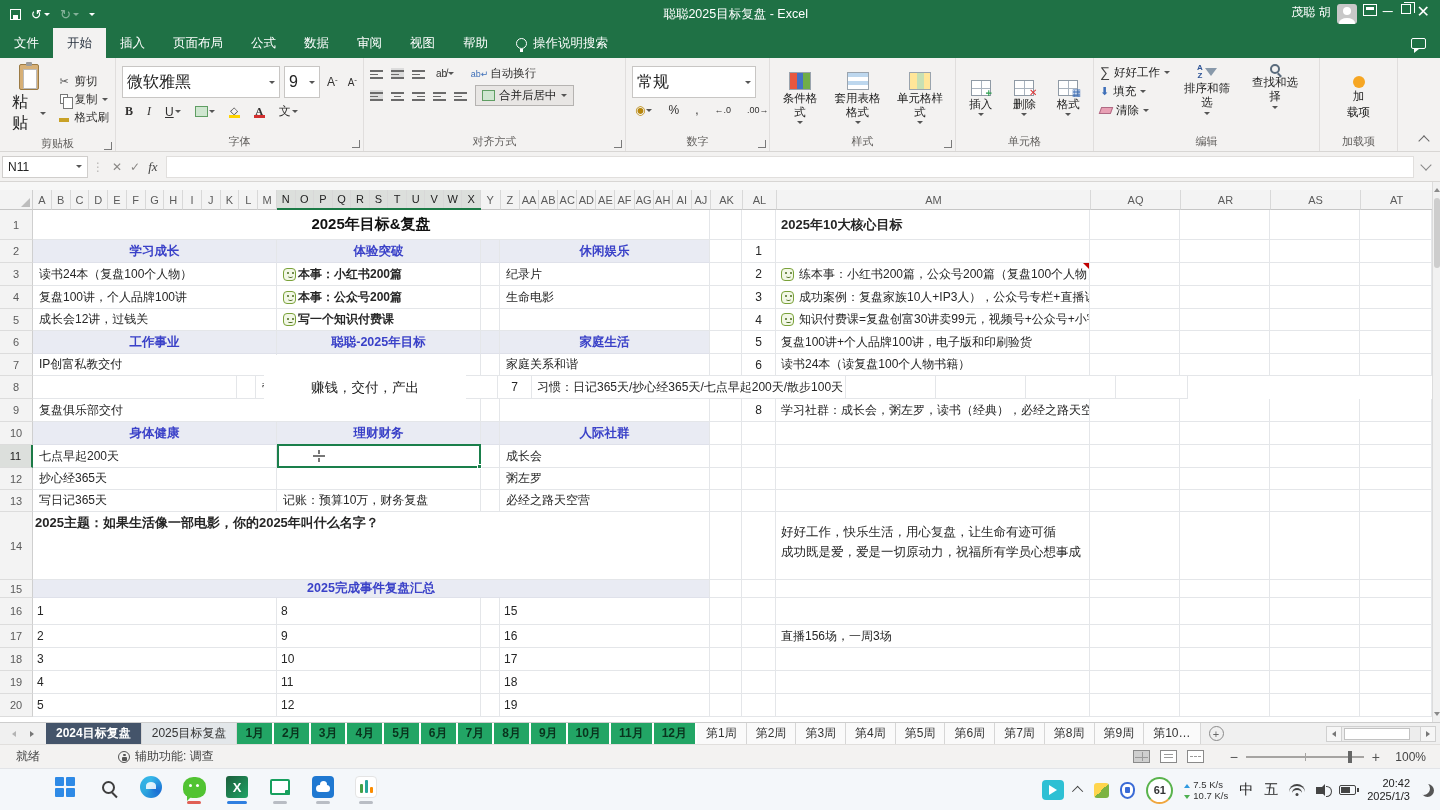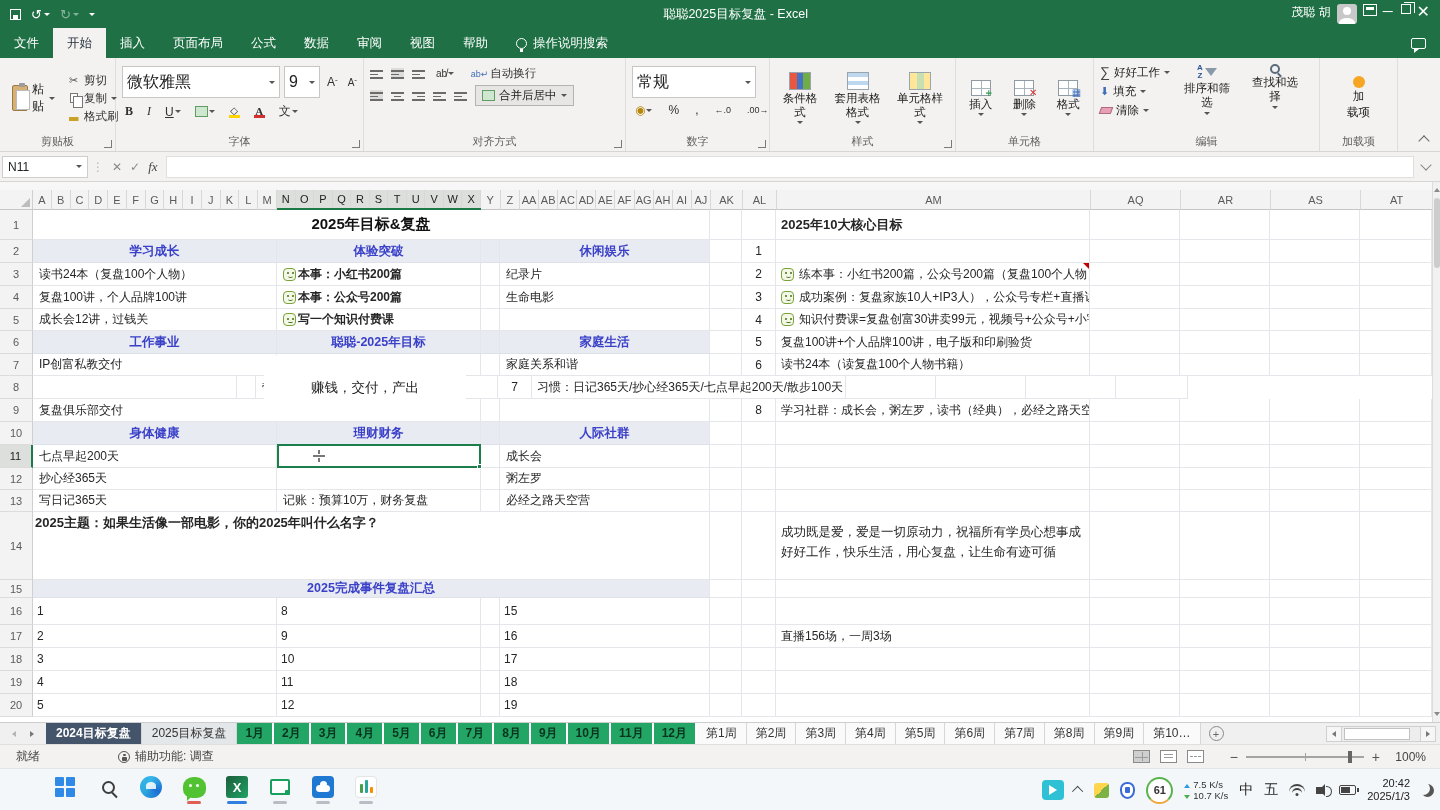--- a/index.html
+++ b/index.html
@@ -36,21 +36,21 @@
   #menubar .spacer{flex:1;}
   .commentic{width:15px;height:11px;border:1.5px solid #fff;border-radius:2px;position:relative;margin-right:14px;align-self:center;}
   .commentic::after{content:"";position:absolute;left:2px;bottom:-5px;width:0;height:0;border-top:4px solid #fff;border-right:5px solid transparent;}
 
   
   #ribbon{height:94px;background:#f3f2f1;border-bottom:1px solid #d8d6d4;display:flex;position:relative;}
   .rgroup{border-right:1px solid #e0dedd;display:flex;flex-direction:column;flex:0 0 auto;position:relative;}
   .rbody{flex:1;display:flex;align-items:center;padding:4px 6px 0 6px;gap:6px;}
   .glabel{height:17px;font-size:11px;color:#605e5c;text-align:center;position:relative;padding-bottom:2px;}
   .launcher{position:absolute;right:3px;bottom:3px;width:8px;height:8px;border-right:1.2px solid #7a7a7a;border-bottom:1.2px solid #7a7a7a;}
-  .bigbtn{display:flex;align-items:center;gap:2px;padding:2px 6px;font-size:12px;text-align:center;}
+  .bigbtn{display:flex;flex-direction:column;align-items:center;gap:2px;padding:2px 6px;font-size:16px;}
   .bigbtn .blbl{display:flex;align-items:center;gap:3px;}
   .dd{width:0;height:0;border-left:3px solid transparent;border-right:3px solid transparent;border-top:3.5px solid #555;display:inline-block;}
   .clipicon{width:20px;height:26px;background:#d7b077;border:1px solid #9c7b45;border-radius:2px;position:relative;}
   .clipicon::before{content:"";position:absolute;left:3px;top:4px;width:12px;height:18px;background:#fff;border:1px solid #bbb;}
   .clipicon::after{content:"";position:absolute;left:6px;top:-3px;width:6px;height:4px;background:#9c9c9c;border-radius:1px;}
   .ministack{display:flex;flex-direction:column;justify-content:center;gap:3px;}
   .mini{display:flex;align-items:center;gap:4px;font-size:11.5px;color:#323130;white-space:nowrap;}
   .mi{width:13px;height:12px;display:inline-flex;align-items:center;justify-content:center;font-size:11px;color:#555;}
   .copyic{border:1px solid #777;width:8px;height:10px;position:relative;background:#fff;}
   .copyic::after{content:"";position:absolute;left:2px;top:2px;width:8px;height:10px;border:1px solid #777;background:#fff;}
@@ -845,22 +845,22 @@
             <div class="c " style="width: 90px;"></div>
             <div class="c " style="width: 90px;"></div>
             <div class="c " style="width: 72px;"></div>
           </div>
           <div class="row" style="height: 68px;">
             <div class="rh">14</div>
             <div class="c themecell" style="width: 677px;">2025主题：如果生活像一部电影，你的2025年叫什么名字？</div>
             <div class="c " style="width: 32px;"></div>
             <div class="c " style="width: 34px; justify-content: center;"></div>
             <div class="c am mult" style="width: 314px;">
+              <div class="amline">好好工作，快乐生活，用心复盘，让生命有迹可循</div>
               <div class="amline">成功既是爱，爱是一切原动力，祝福所有学员心想事成</div>
-              <div class="amline">好好工作，快乐生活，用心复盘，让生命有迹可循</div>
             </div>
             <div class="c " style="width: 90px;"></div>
             <div class="c " style="width: 90px;"></div>
             <div class="c " style="width: 90px;"></div>
             <div class="c " style="width: 72px;"></div>
           </div>
           <div class="row" style="height: 18px;">
             <div class="rh">15</div>
             <div class="c band" style="width: 677px;">2025完成事件复盘汇总</div>
             <div class="c " style="width: 32px;"></div>

